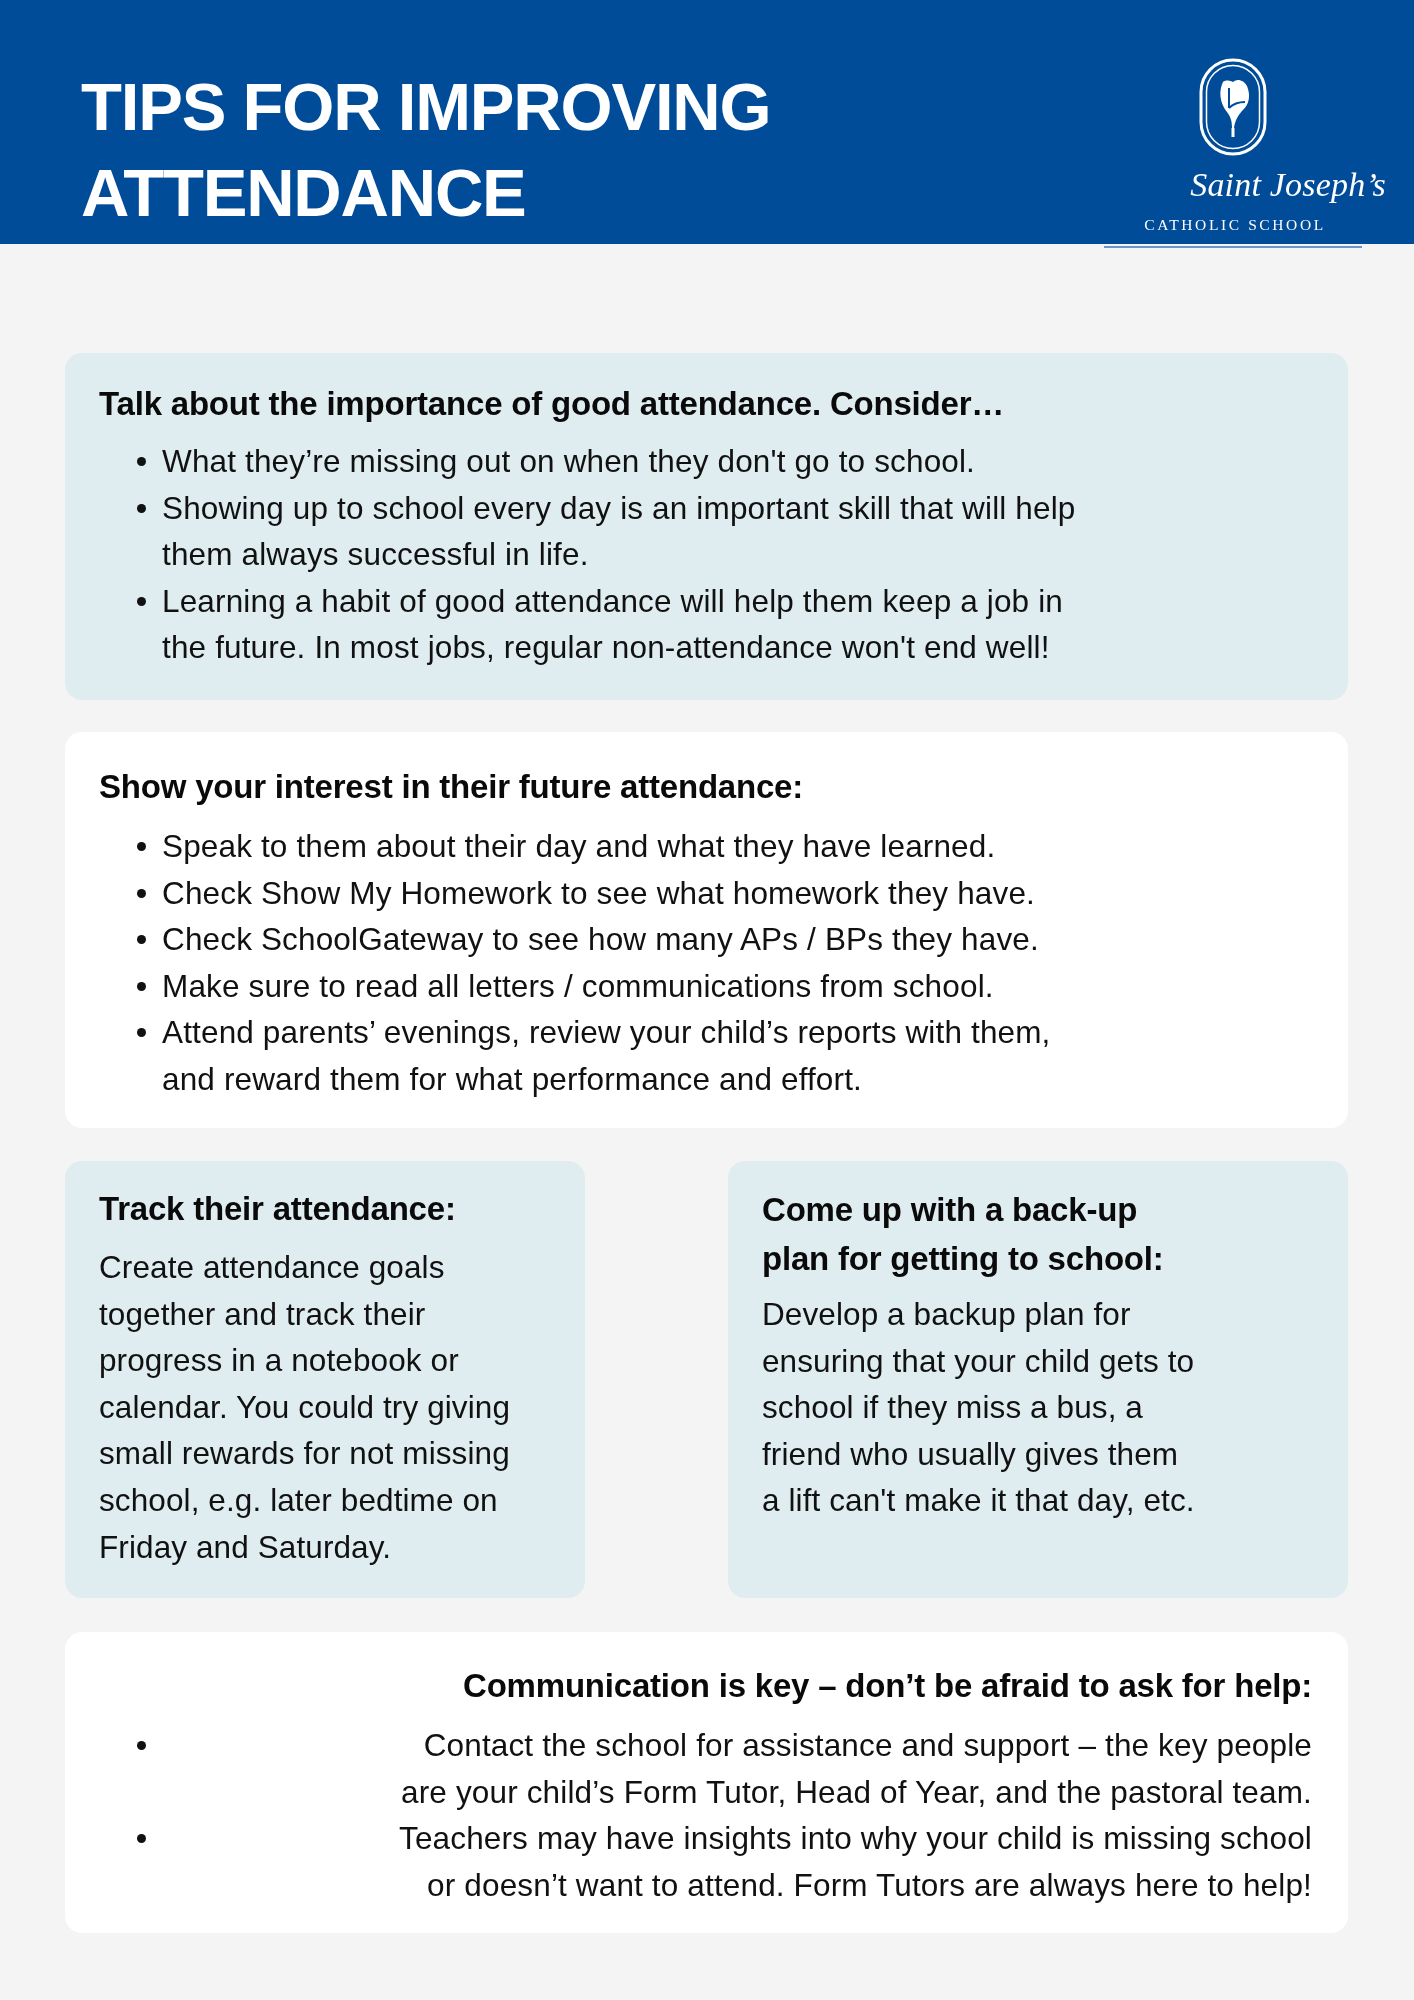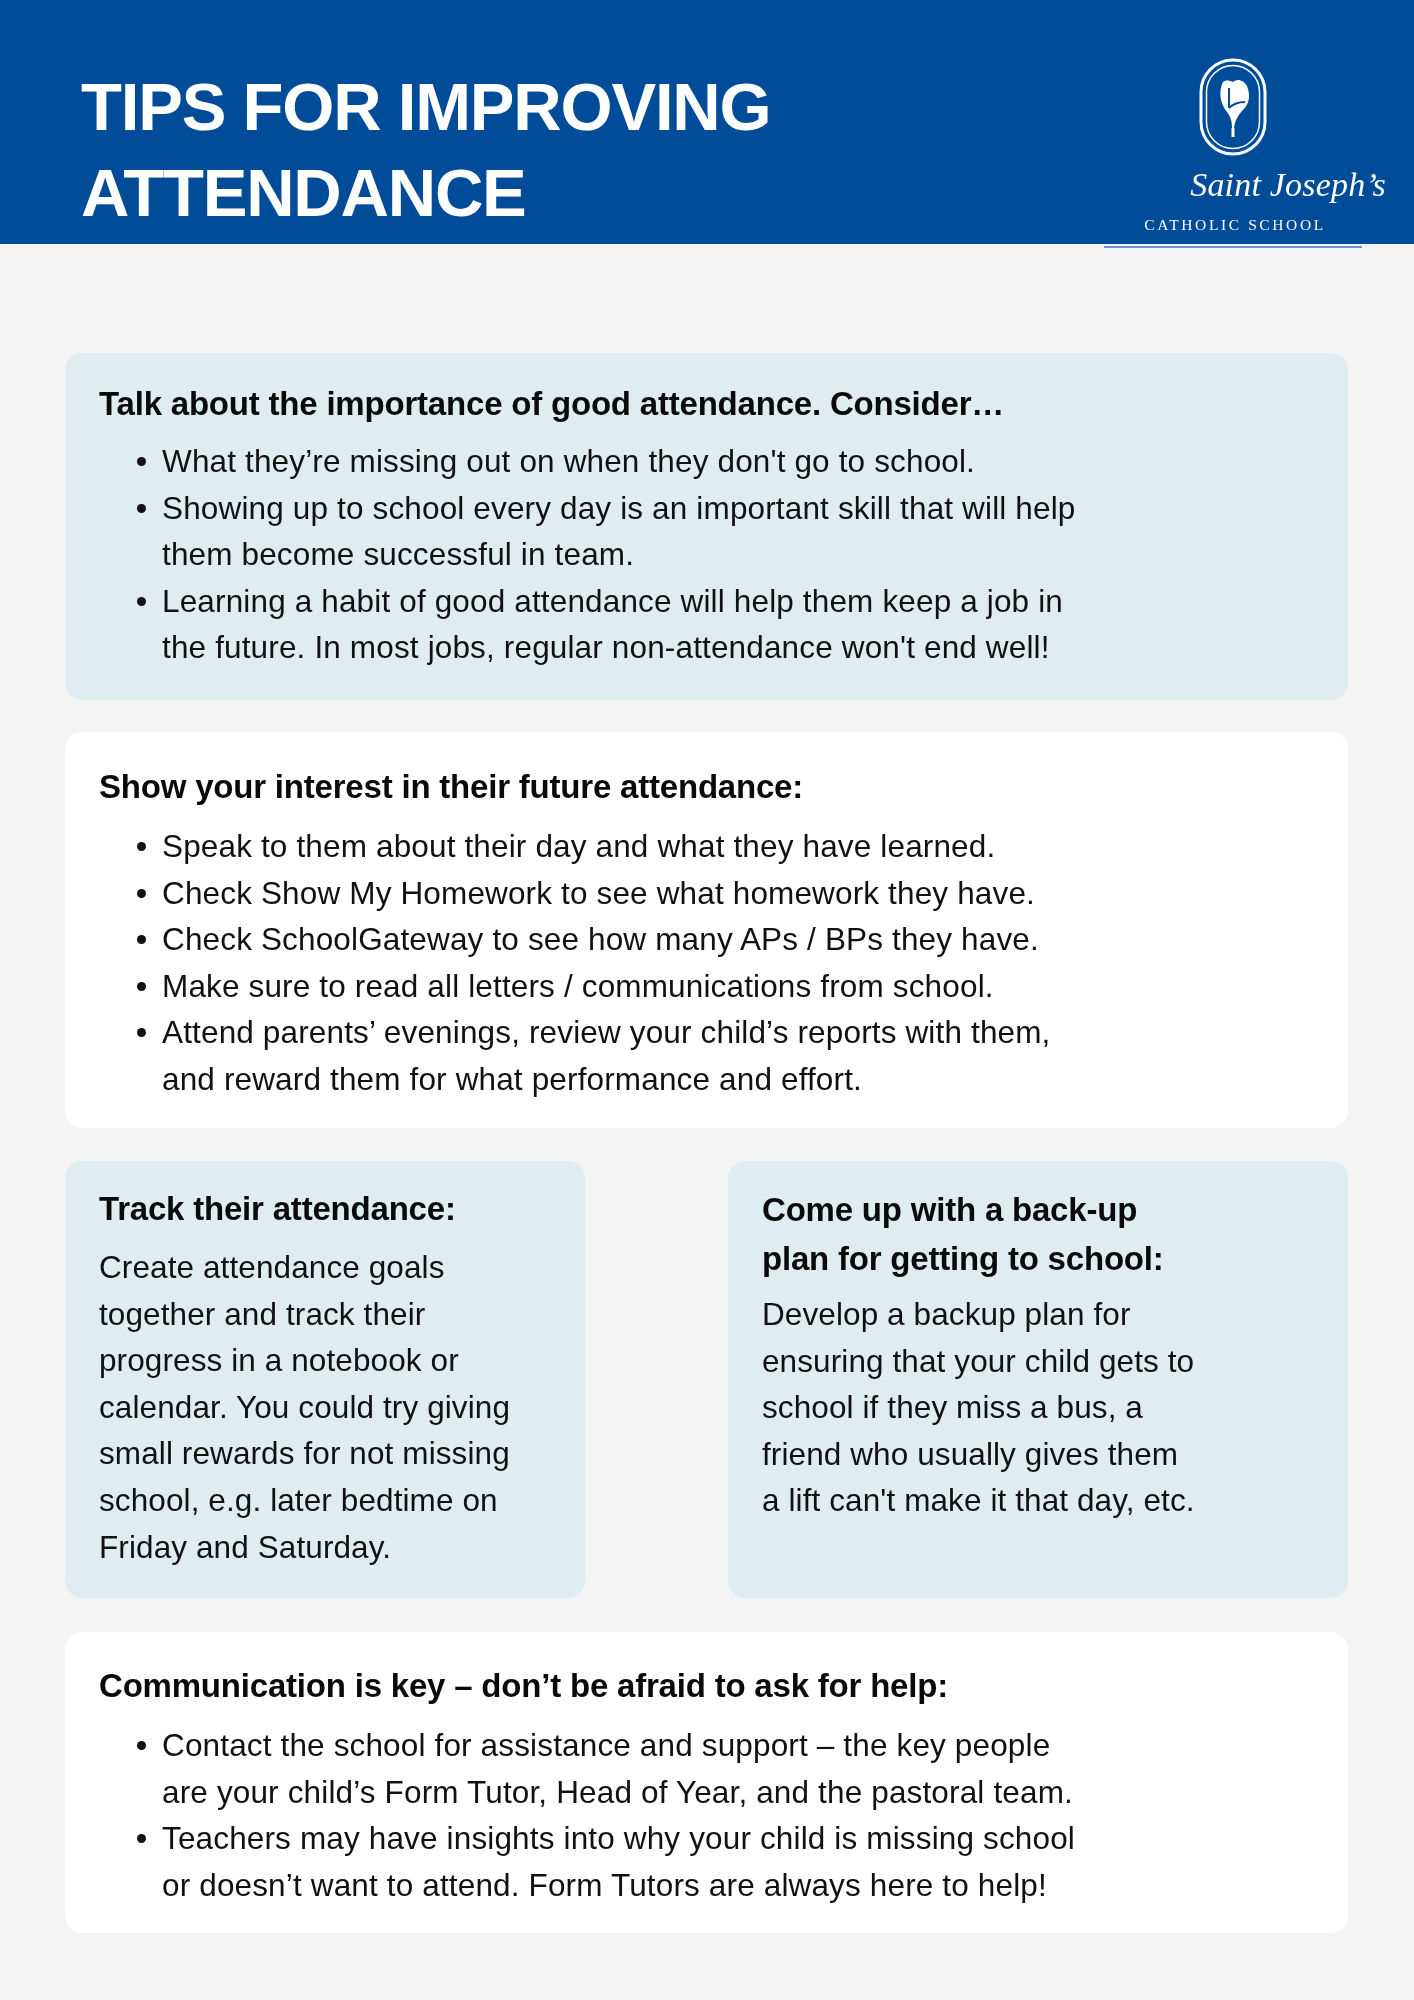--- a/index.html
+++ b/index.html
@@ -59,21 +59,21 @@
   }
   .para .line { letter-spacing: 0.1px; }
   #card1 { left: 65px; top: 353px; width: 1283px; height: 347px; padding-top: 26px; }
   #card1 .bullets { margin-top: 10px; }
   #card2 { left: 65px; top: 732px; width: 1283px; height: 396px; padding-top: 30px; }
   #card2 .bullets { margin-top: 12px; }
   #card3a { left: 65px; top: 1161px; width: 520px; height: 437px; padding-top: 23px; }
   #card3a .para { margin-top: 11px; }
   #card3b { left: 728px; top: 1161px; width: 620px; height: 437px; padding-top: 24px; }
   #card3b .para { margin-top: 8px; }
-  #card4 { left: 65px; top: 1632px; width: 1283px; height: 301px; padding-top: 29px; }
+  #card4 { left: 65px; top: 1632px; width: 1283px; height: 301px; padding-top: 29px; text-align: right; }
   #card4 .bullets { margin-top: 12px; }
 </style>
 </head>
 <body>
 
 <header class="header">
   <h1 class="title">
     <span>TIPS FOR IMPROVING</span>
     <span>ATTENDANCE</span>
   </h1>
@@ -95,21 +95,21 @@
 <section id="card1" class="card light">
   <h2>Talk about the importance of good attendance. Consider…</h2>
   <ul class="bullets">
     <li>
       <span class="dot"></span>
       <span class="line">What they’re missing out on when they don't go to school.</span>
     </li>
     <li>
       <span class="dot"></span>
       <span class="line">Showing up to school every day is an important skill that will help</span>
-      <span class="line">them become successful in team.</span>
+      <span class="line">them always successful in life.</span>
     </li>
     <li>
       <span class="dot"></span>
       <span class="line">Learning a habit of good attendance will help them keep a job in</span>
       <span class="line">the future. In most jobs, regular non-attendance won't end well!</span>
     </li>
   </ul>
 </section>
 
 <section id="card2" class="card white">

